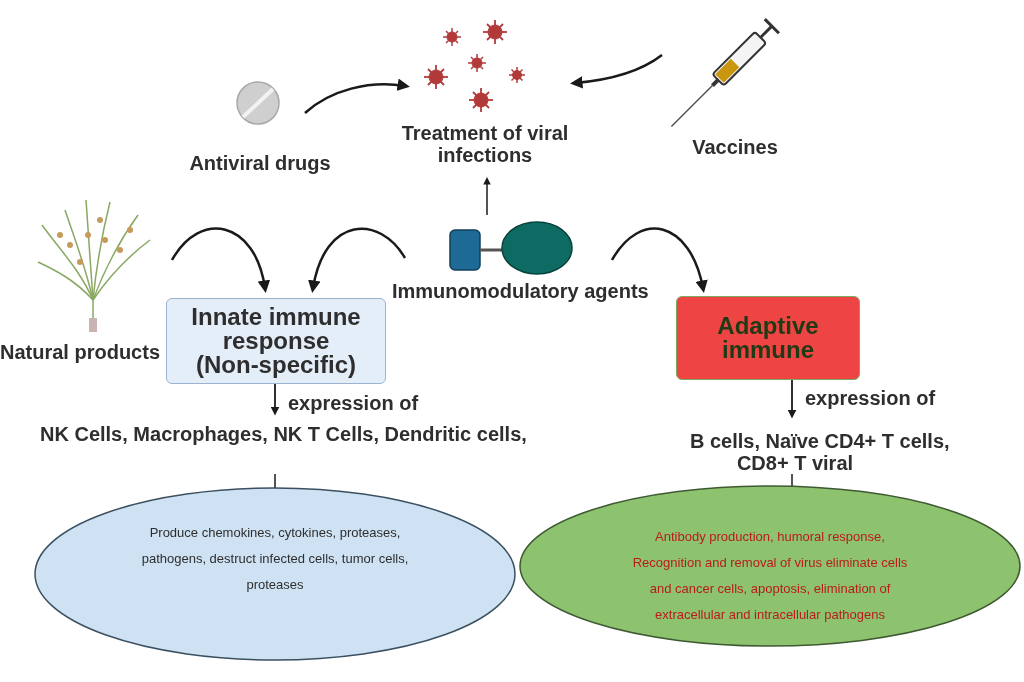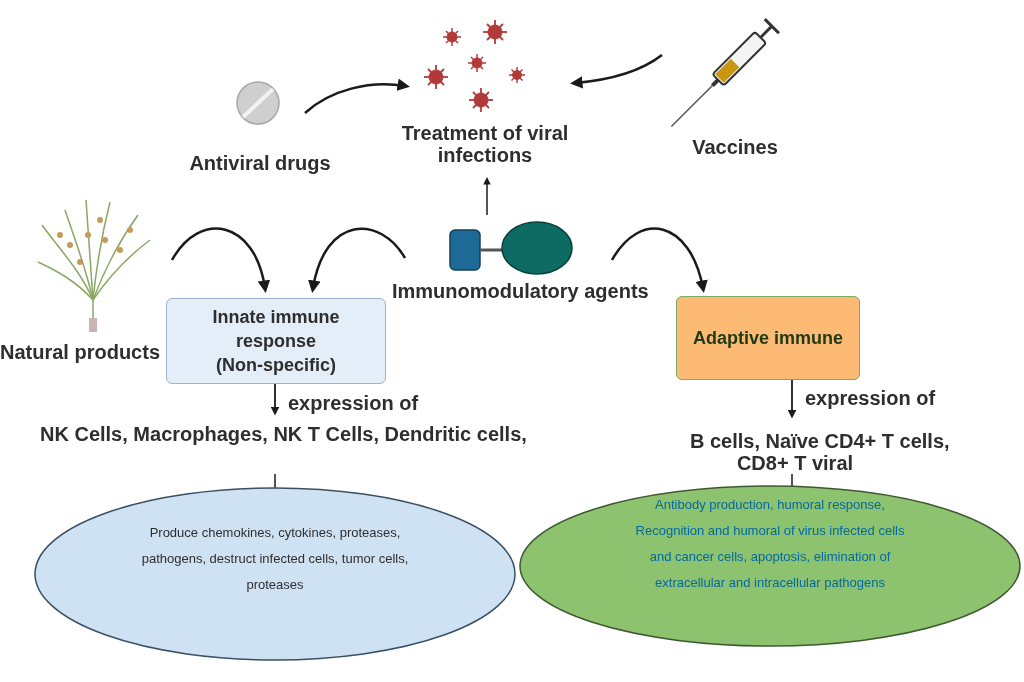--- a/index.html
+++ b/index.html
@@ -2,29 +2,29 @@
 <html><head>
   <meta charset="utf-8">
   <style>
     html, body { margin: 0; padding: 0; background: #ffffff; }
     body { width: 1024px; height: 682px; position: relative; overflow: hidden;
            font-family: "Liberation Sans", "DejaVu Sans", sans-serif; color: #2b2b2b; }
     #canvas { position: absolute; left: 0; top: 0; }
     .lbl { position: absolute; font-weight: bold; font-size: 20px; line-height: 22px;
            text-align: center; color: #2e2e2e; white-space: nowrap; }
     .box { position: absolute; display: flex; align-items: center; justify-content: center;
-           text-align: center; font-weight: bold; font-size: 18px; line-height: 24px; border-radius: 6px; }
+           text-align: center; font-weight: bold; font-size: 24px; line-height: 24px; border-radius: 6px; }
     .box span { display: block; }
     .innate-box { left: 166px; top: 298px; width: 218px; height: 84px; background: #e4eef9;
                   border: 1.5px solid #9bb3cf; color: #2e2e2e; }
-    .adaptive-box { left: 676px; top: 296px; width: 182px; height: 82px; background: #fdba74;
+    .adaptive-box { left: 676px; top: 296px; width: 182px; height: 82px; background: #ef4444;
                     border: 1.5px solid #7bab60; color: #1f3a14; }
     .ellipse-text { position: absolute; text-align: center; font-weight: normal; font-size: 13px; line-height: 26px; }
     .e1 { left: 55px; top: 520px; width: 440px; color: #2e2e2e; }
-    .e2 { left: 520px; top: 492px; width: 500px; color: #0369a1; }
+    .e2 { left: 520px; top: 524px; width: 500px; color: #b91c1c; }
     .line { display: block; }
   </style>
 </head>
 <body>
 
 <svg id="canvas" width="1024" height="682">
   <defs>
     <marker id="ah" viewBox="0 0 10 10" refX="6" refY="5" markerWidth="5" markerHeight="5" orient="auto-start-reverse">
       <path d="M0,0 L10,5 L0,10 z" fill="#1a1a1a"></path>
     </marker>
@@ -177,16 +177,16 @@
   <span class="line">CD8+ T viral</span>
 </div>
 
 <div class="ellipse-text e1">
   <span class="line">Produce chemokines, cytokines, proteases,</span>
   <span class="line">pathogens, destruct infected cells, tumor cells,</span>
   <span class="line">proteases</span>
 </div>
 <div class="ellipse-text e2">
   <span class="line">Antibody production, humoral response,</span>
-  <span class="line">Recognition and humoral of virus infected cells</span>
+  <span class="line">Recognition and removal of virus eliminate cells</span>
   <span class="line">and cancer cells, apoptosis, elimination of</span>
   <span class="line">extracellular and intracellular pathogens</span>
 </div>
 
 </body></html>

